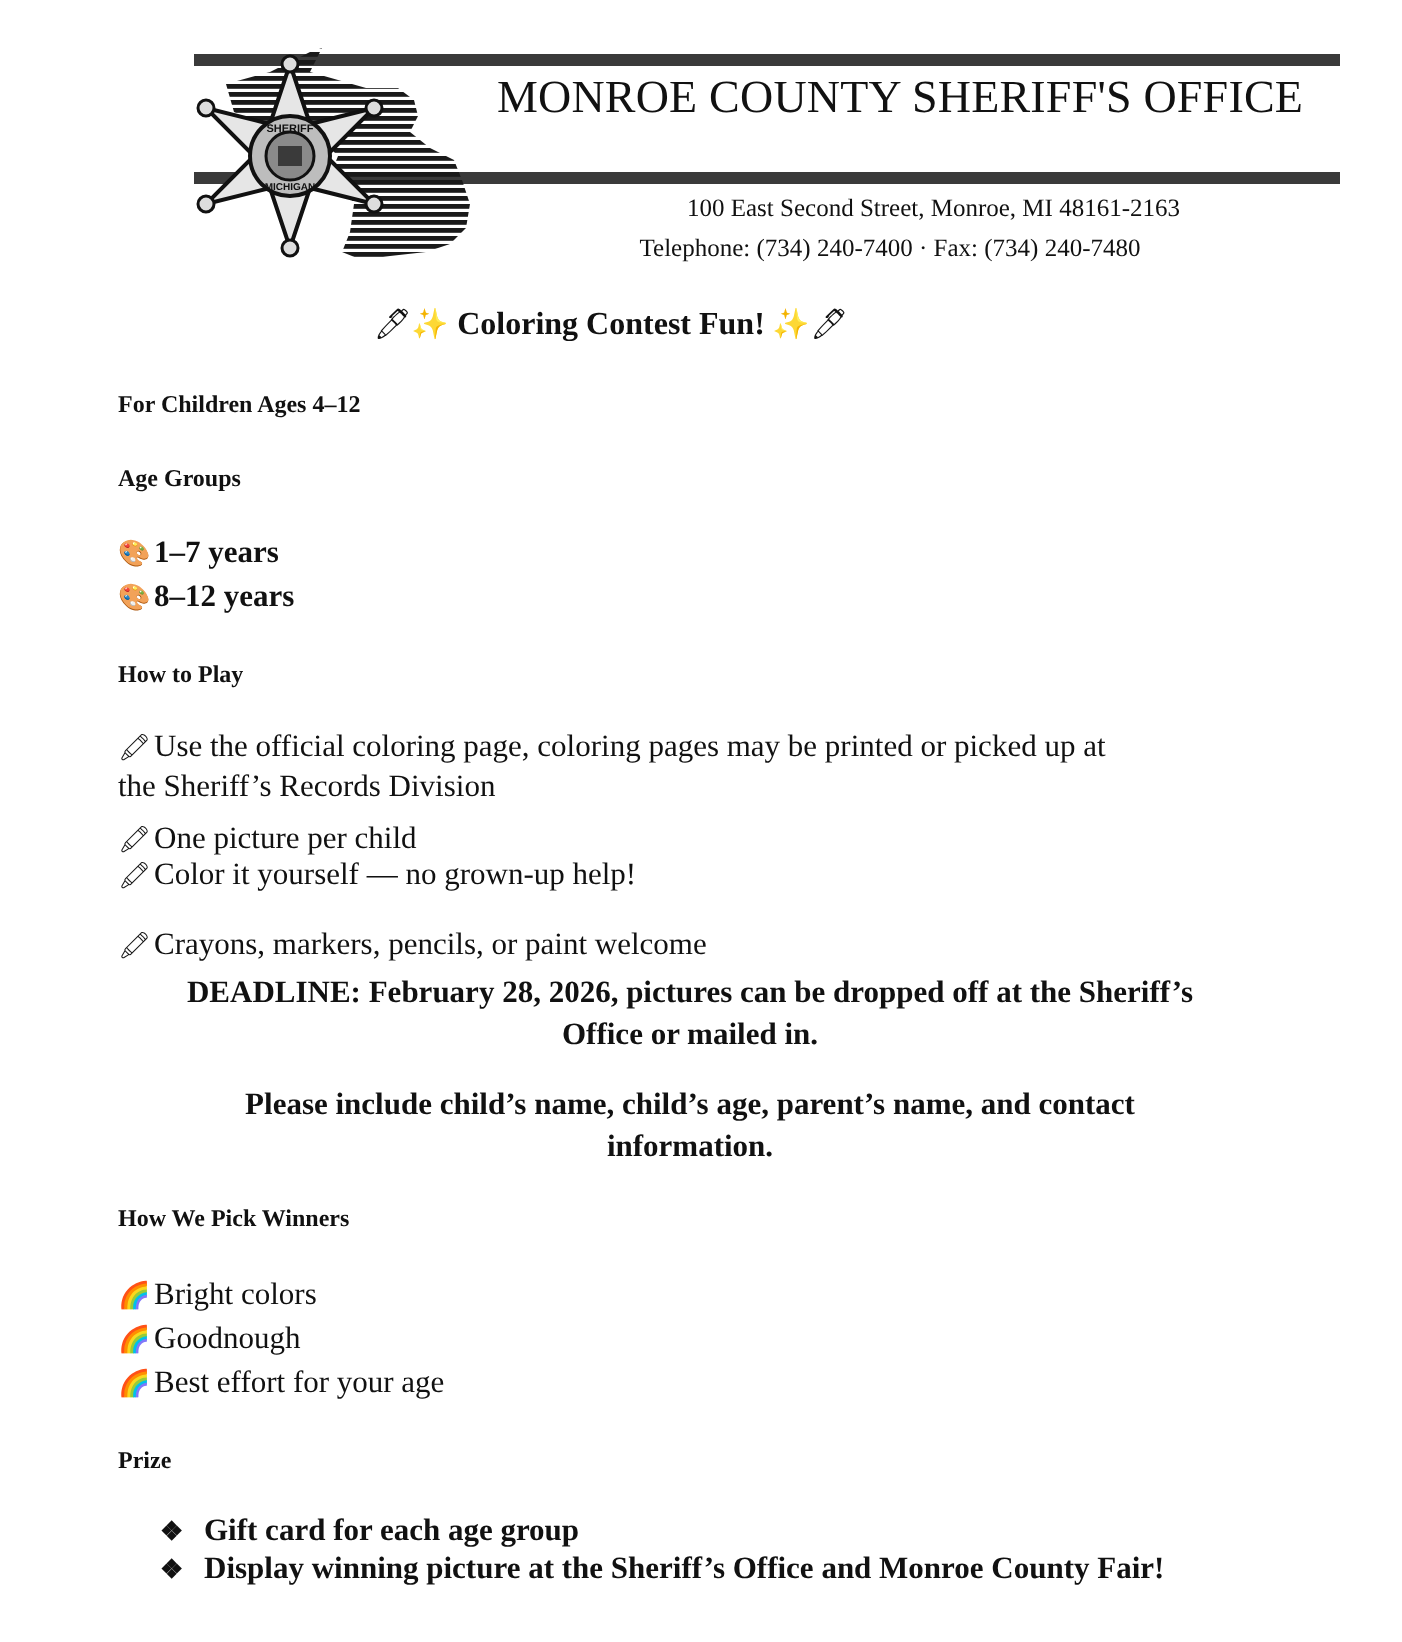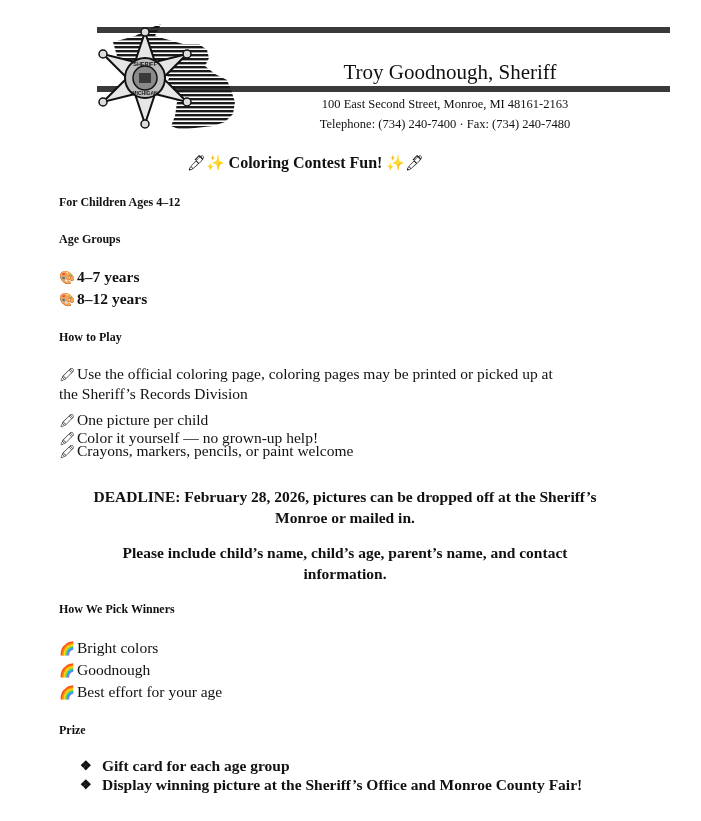--- a/index.html
+++ b/index.html
@@ -50,21 +50,21 @@
       font-size: 21px;
       line-height: 24px;
       text-align: center;
     }
     .address {
       position: absolute;
       left: 300px; top: 96px;
       width: 290px;
       font-size: 12.5px;
       line-height: 16px;
-      text-align: center;
+      text-align: right;
     }
     .phone {
       position: absolute;
       left: 300px; top: 116px;
       width: 290px;
       font-size: 12.5px;
       line-height: 16px;
       text-align: center;
     }
     .title {
@@ -151,59 +151,59 @@
       <circle cx="-42" cy="24" r="4" fill="#ddd" stroke="#111" stroke-width="1.5"></circle>
       <circle cx="-42" cy="-24" r="4" fill="#ddd" stroke="#111" stroke-width="1.5"></circle>
       <circle cx="0" cy="0" r="20" fill="#bdbdbd" stroke="#111" stroke-width="2"></circle>
       <circle cx="0" cy="0" r="12" fill="#8a8a8a" stroke="#111" stroke-width="1.5"></circle>
       <rect x="-6" y="-5" width="12" height="10" fill="#3a3a3a"></rect>
       <text x="0" y="-12" font-size="5.5" text-anchor="middle" font-family="Liberation Sans, sans-serif" font-weight="bold" fill="#111">SHERIFF</text>
       <text x="0" y="17" font-size="5" text-anchor="middle" font-family="Liberation Sans, sans-serif" font-weight="bold" fill="#111">MICHIGAN</text>
     </g>
   </svg>
 
-  <div class="sheriff-name">Troy Goodnough, Sheriff</div>
+  <div class="org-name">MONROE COUNTY SHERIFF'S OFFICE</div>
   <div class="address">100 East Second Street, Monroe, MI 48161-2163</div>
   <div class="phone">Telephone: (734) 240-7400 · Fax: (734) 240-7480</div>
 </div>
 
 <div class="title">
   <span class="emoji">🖊✨</span>
   <span>Coloring Contest Fun!</span>
   <span class="emoji">✨🖊</span>
 </div>
 
 <div class="heading" style="top:192px;">For Children Ages 4–12</div>
 
 <div class="heading" style="top:229px;">Age Groups</div>
 <div class="line bold" style="top:266px;">
-  <span class="icon">🎨</span><span>4–7 years</span>
+  <span class="icon">🎨</span><span>1–7 years</span>
 </div>
 <div class="line bold" style="top:288px;">
   <span class="icon">🎨</span><span>8–12 years</span>
 </div>
 
 <div class="heading" style="top:327px;">How to Play</div>
 <div class="line" style="top:363px;">
   <span class="icon">🖍</span><span>Use the official coloring page, coloring pages may be printed or picked up at</span>
 </div>
 <div class="line" style="top:383px;">the Sheriff’s Records Division</div>
 <div class="line" style="top:409px;">
   <span class="icon">🖍</span><span>One picture per child</span>
 </div>
 <div class="line" style="top:427px;">
   <span class="icon">🖍</span><span>Color it yourself — no grown-up help!</span>
 </div>
-<div class="line" style="top:440px;font-family:Liberation Serif, serif;">
+<div class="line" style="top:462px;font-family:Liberation Serif, serif;">
   <span class="icon">🖍</span><span>Crayons, markers, pencils, or paint welcome</span>
 </div>
 
 <div class="centered" style="top:486px;">
   <div>DEADLINE: February 28, 2026, pictures can be dropped off at the Sheriff’s</div>
-  <div>Monroe or mailed in.</div>
+  <div>Office or mailed in.</div>
 </div>
 
 <div class="centered" style="top:542px;">
   <div>Please include child’s name, child’s age, parent’s name, and contact</div>
   <div>information.</div>
 </div>
 
 <div class="heading" style="top:599px;">How We Pick Winners</div>
 <div class="line" style="top:637px;">
   <span class="icon">🌈</span><span>Bright colors</span>

